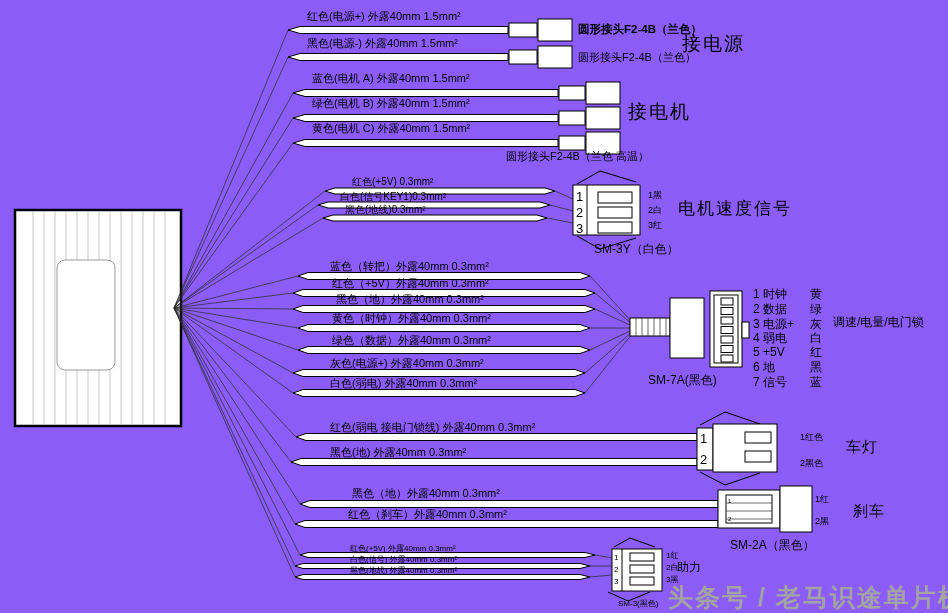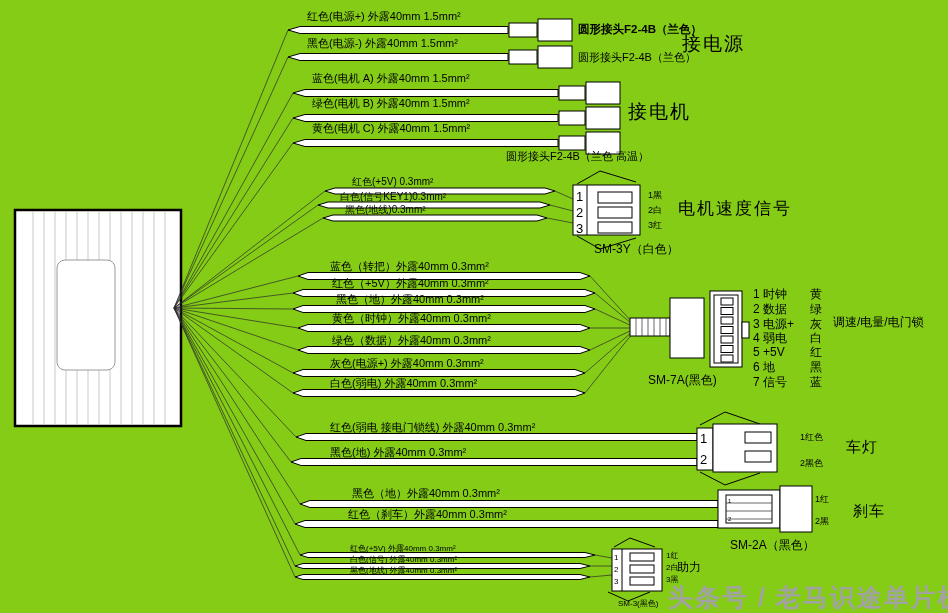--- a/index.html
+++ b/index.html
@@ -1,16 +1,16 @@
 <!DOCTYPE html>
 <html><head>
 <meta charset="utf-8">
 <style>
   html,body{margin:0;padding:0;background:#fff;}
-  #page{position:relative;width:948px;height:613px;background:#84cc16;overflow:hidden;
+  #page{position:relative;width:948px;height:613px;background:#8b5cf6;overflow:hidden;
         font-family:"Liberation Sans","DejaVu Sans",sans-serif;}
   svg text{fill:#000;font-family:"Liberation Sans","DejaVu Sans",sans-serif;}
   .lbl{font-size:11px;}
   .lbl-s{font-size:10px;}
   .lbl-xs{font-size:8px;}
   .pin{font-size:9px;}
   .pin-xs{font-size:8px;}
   .digit{font-size:13px;}
   .digit-s{font-size:8px;}
   .digit-xs{font-size:6px;}

